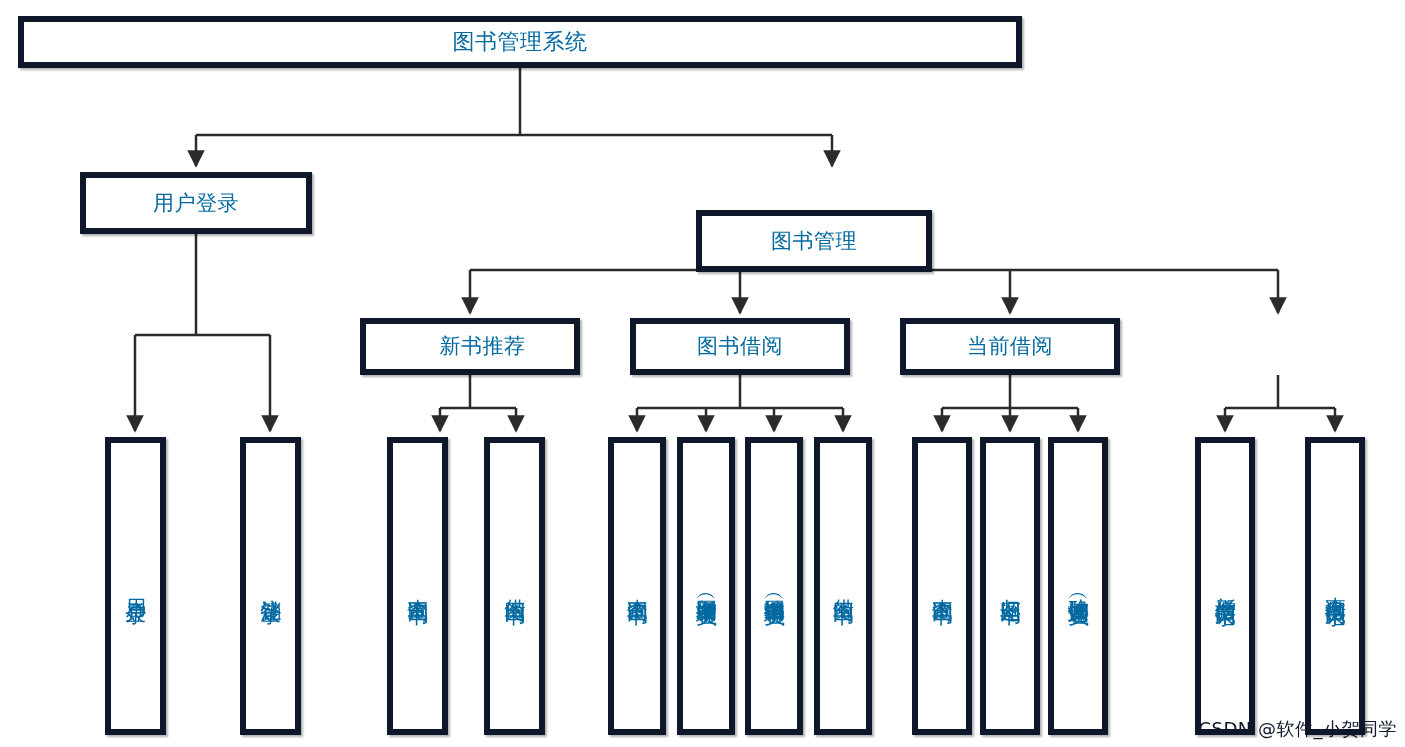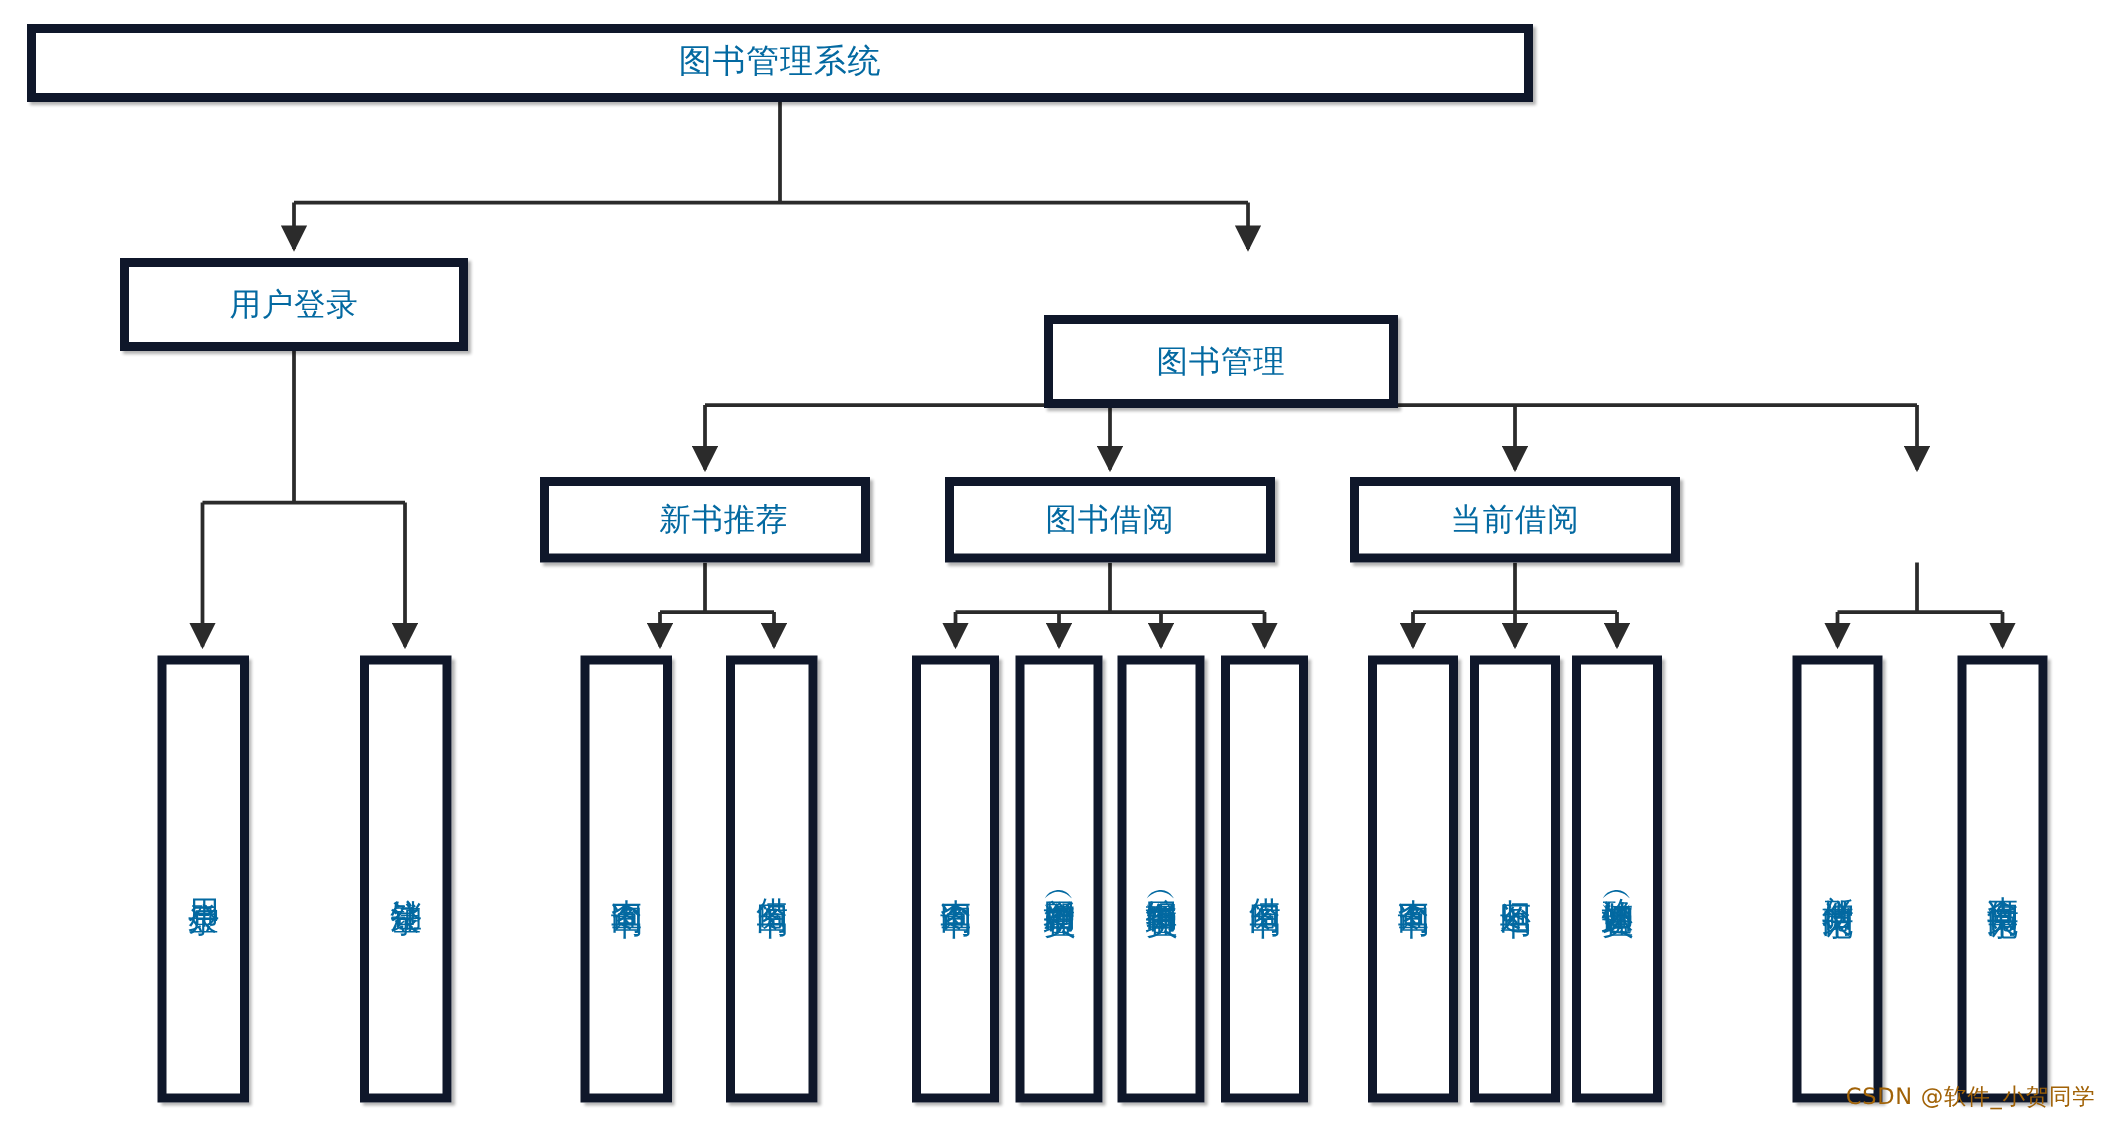--- a/index.html
+++ b/index.html
@@ -64,22 +64,22 @@
     white-space: nowrap;
     text-align: center;
   }
   .node.v.tall .label {
     letter-spacing: 1px;
   }
   .watermark {
     position: absolute;
     right: 8px;
     bottom: 6px;
-    font-size: 15px;
-    color: #a16207;
+    font-size: 18px;
+    color: #0f172a;
     letter-spacing: 0.5px;
     white-space: nowrap;
     user-select: none;
   }
 </style>
 </head>
 <body>
 
 <div id="canvas">
 

